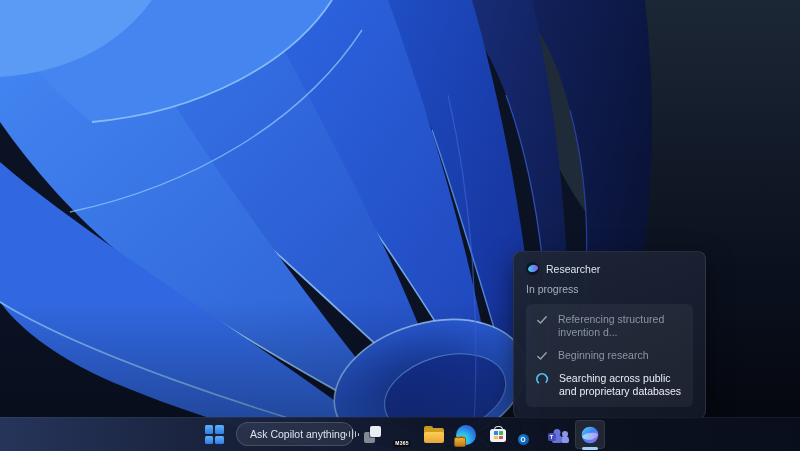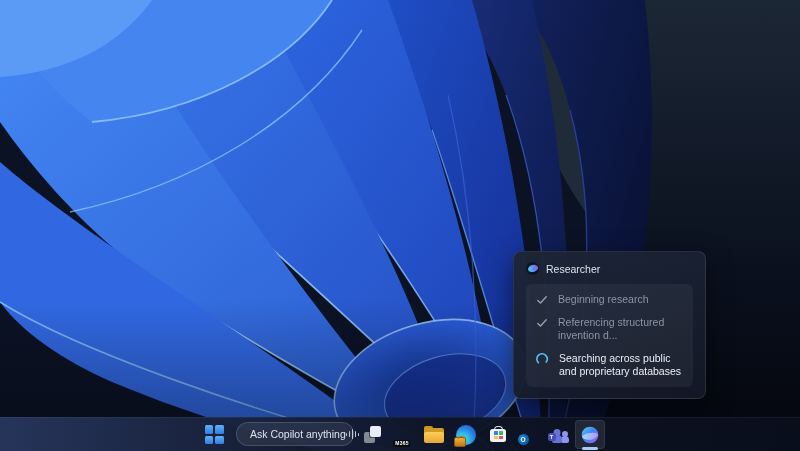--- a/index.html
+++ b/index.html
@@ -210,37 +210,38 @@
     <rect x="0" y="300" width="800" height="151" fill="url(#vig)"></rect>
   </svg>
 
   <div class="toast">
     <div class="toast-header">
       <span class="res-icon">
           <span class="lens"></span>
         </span>
       <span class="toast-app">Researcher</span>
     </div>
+    <div class="toast-status">In progress</div>
 
     <div class="steps-panel">
       <div class="step done">
         <span class="step-ic">
           <svg width="12" height="12" viewBox="0 0 12 12">
             <path d="M1.8 6.4 L4.5 9 L10.2 2.8" fill="none" stroke="#97a0af" stroke-width="1.4" stroke-linecap="round" stroke-linejoin="round"></path>
           </svg>
         </span>
-        <span class="step-label">Beginning research</span>
+        <span class="step-label">Referencing structured invention d...</span>
       </div>
       <div class="step done">
         <span class="step-ic">
           <svg width="12" height="12" viewBox="0 0 12 12">
             <path d="M1.8 6.4 L4.5 9 L10.2 2.8" fill="none" stroke="#97a0af" stroke-width="1.4" stroke-linecap="round" stroke-linejoin="round"></path>
           </svg>
         </span>
-        <span class="step-label">Referencing structured invention d...</span>
+        <span class="step-label">Beginning research</span>
       </div>
       <div class="step active">
         <span class="step-ic">
           <svg width="14" height="14" viewBox="0 0 14 14">
             <circle cx="7" cy="7" r="5.2" fill="none" stroke="#57c1f7" stroke-width="1.6" stroke-linecap="round" stroke-dasharray="23 9.7" transform="rotate(-225 7 7)"></circle>
           </svg>
         </span>
         <span class="step-label">Searching across public and proprietary databases</span>
       </div>
     </div>

